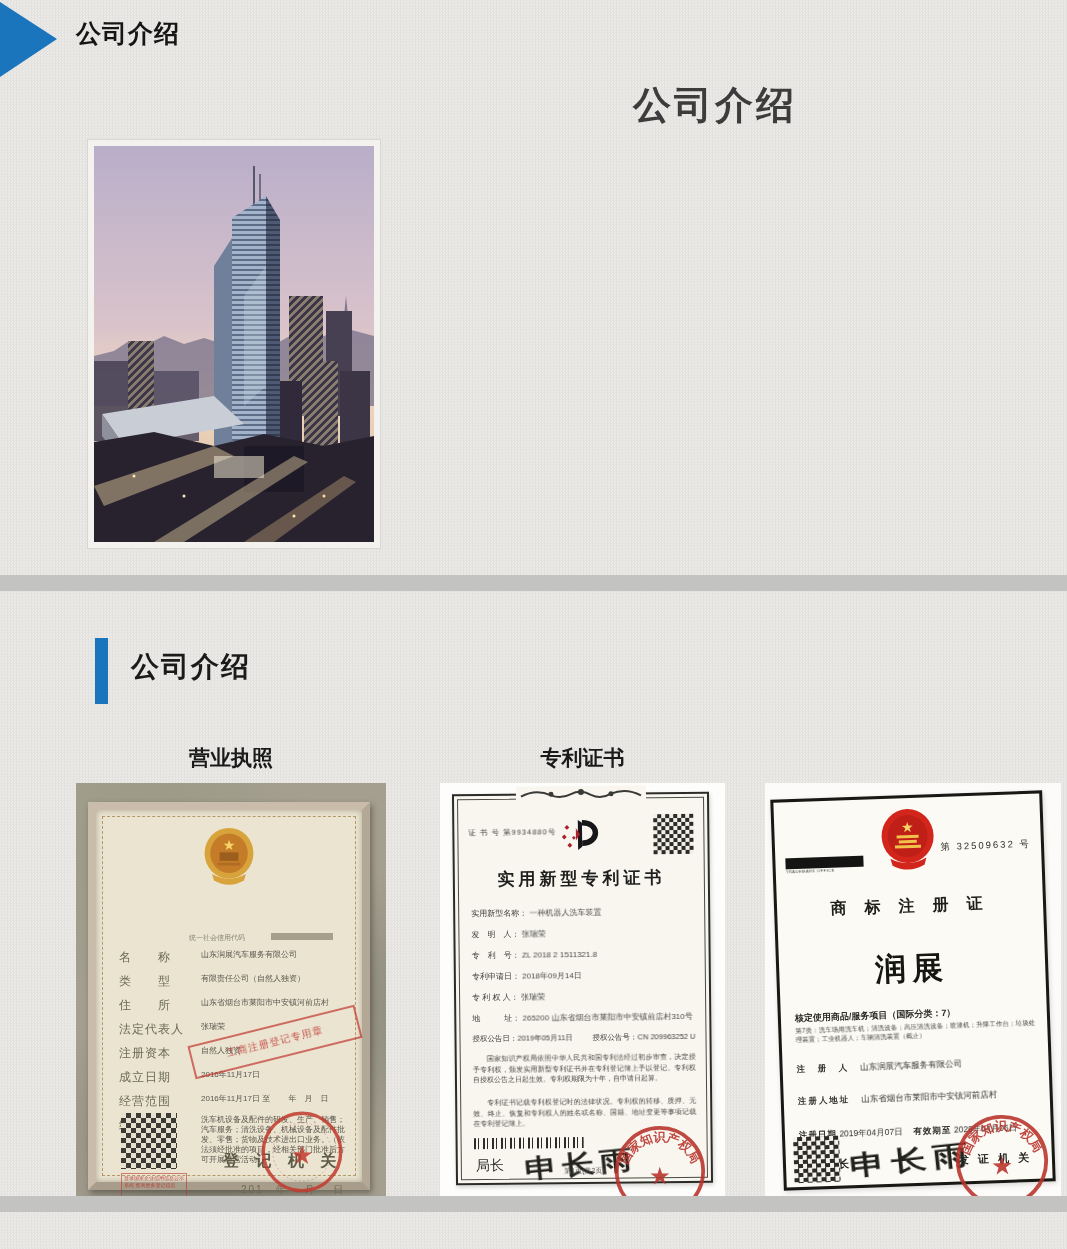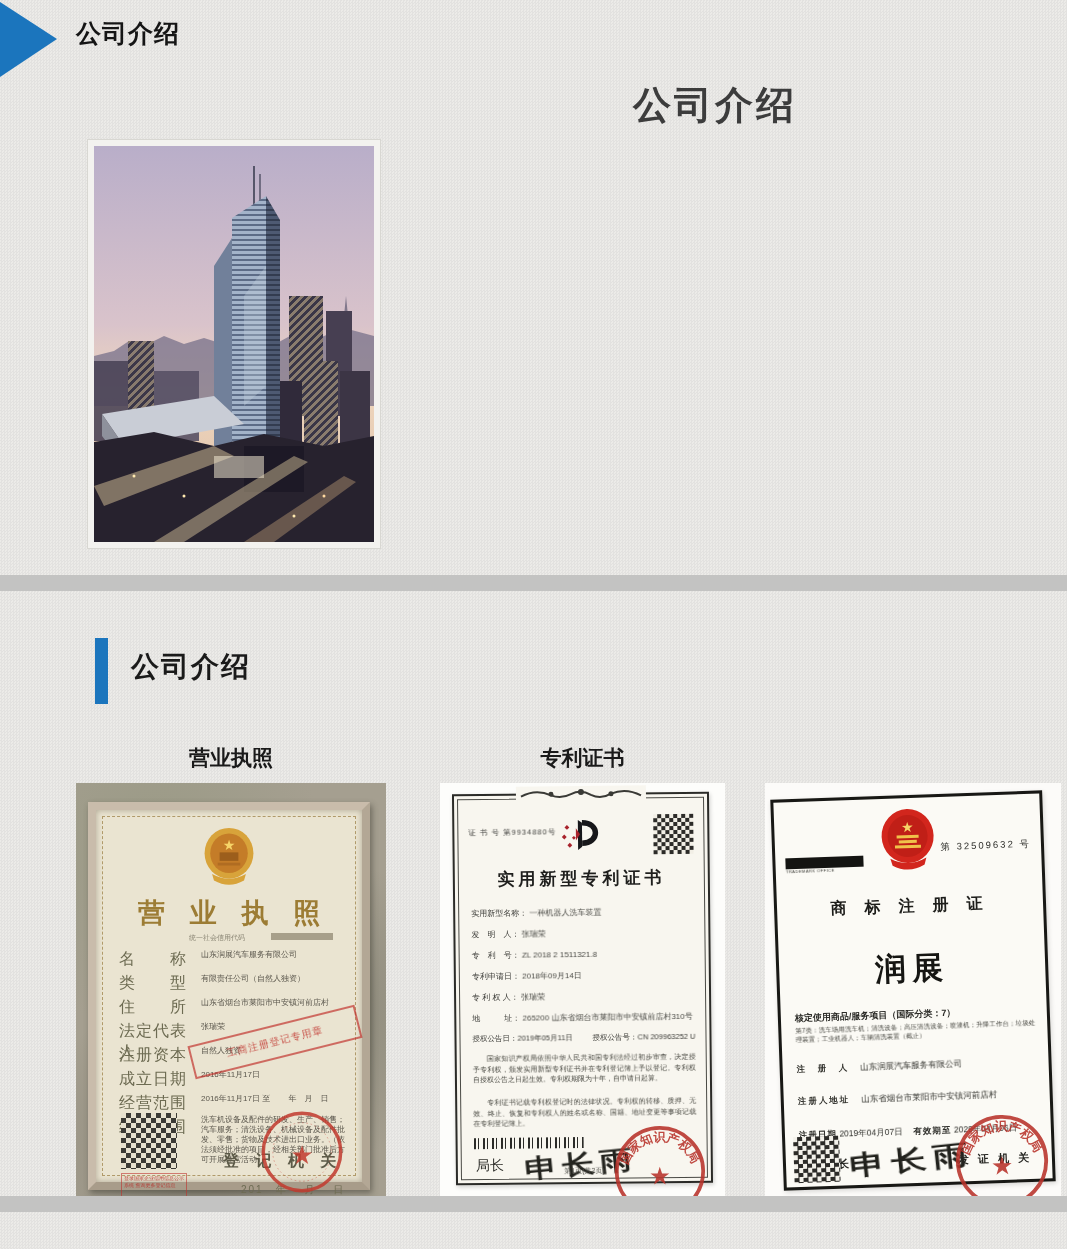--- a/index.html
+++ b/index.html
@@ -42,21 +42,21 @@
   .lic-frame{position:absolute;left:12px;top:19px;width:282px;height:388px;box-sizing:border-box;
     border:8px solid #c9bcab;border-right-color:#b3a795;border-bottom-color:#a89c8a;
     background:#eae4d1;box-shadow:inset 0 0 6px rgba(80,70,50,.4),2px 3px 6px rgba(40,40,30,.45);}
   .lic-paper{position:absolute;inset:6px;border:1px dashed #b09a6a;}
   .lic-emblem{position:absolute;left:50%;top:10px;transform:translateX(-50%);width:58px;height:62px;}
   .lic-title{position:absolute;left:0;top:78px;width:100%;text-align:center;
     font-family:"Liberation Serif",serif;font-size:27px;font-weight:bold;color:#9c7c34;letter-spacing:9px;text-indent:9px;}
   .lic-sub{position:absolute;left:86px;top:116px;font-size:7px;color:#8a8574;filter:blur(.4px);}
   .lic-sub-bar{position:absolute;left:168px;top:116px;width:62px;height:7px;background:#a79f8a;filter:blur(.6px);}
   .lic-row{position:absolute;left:16px;right:10px;}
-  .lic-lab{position:absolute;left:0;width:74px;font-size:16px;color:#6d6b52;letter-spacing:1px;}
+  .lic-lab{position:absolute;left:0;width:74px;font-size:12px;color:#6d6b52;letter-spacing:1px;}
   .lic-val{position:absolute;left:82px;right:0;font-size:8px;color:#5a564c;filter:blur(.5px);}
   .lic-scope{line-height:10px;}
   .lic-qr{position:absolute;left:18px;top:296px;width:56px;height:56px;
     background:repeating-conic-gradient(#3b3a35 0% 25%, #e7e1cf 0% 50%);background-size:10px 10px;filter:blur(.3px);}
   .lic-registrar{position:absolute;left:120px;top:334px;font-size:16px;font-weight:bold;color:#5c5a48;letter-spacing:6px;}
   .lic-date{position:absolute;left:138px;top:366px;font-size:10px;color:#6d6b52;letter-spacing:2px;}
   .lic-seal{position:absolute;right:10px;top:292px;width:86px;height:86px;opacity:.85;}
   .lic-stamp{position:absolute;left:86px;top:208px;width:168px;height:30px;border:2px solid rgba(190,40,35,.65);
     transform:rotate(-14deg);display:flex;align-items:center;justify-content:center;
     font-size:10px;color:rgba(190,40,35,.8);filter:blur(.7px);letter-spacing:1px;}
@@ -205,21 +205,20 @@
     <div class="lic-frame">
       <div class="lic-paper">
         <svg class="lic-emblem" viewBox="0 0 60 66">
           <ellipse cx="30" cy="28" rx="26" ry="27" fill="#d8a33a"></ellipse>
           <ellipse cx="30" cy="28" rx="20" ry="21" fill="#c47c28"></ellipse>
           <text x="30" y="24" font-size="15" text-anchor="middle" fill="#f6d468">★</text>
           <rect x="20" y="27" width="20" height="9" fill="#9c5e1c"></rect>
           <rect x="18" y="38" width="24" height="3" fill="#b06c22"></rect>
           <path d="M12,50 Q30,60 48,50 L46,57 Q30,66 14,57 Z" fill="#d8a33a"></path>
         </svg>
-        <div class="lic-title">营 业 执 照</div>
         <div class="lic-sub">统一社会信用代码</div>
         <div class="lic-sub-bar"></div>
 
         <div class="lic-row" style="top:132px">
           <span class="lic-lab">名　　称</span>
           <span class="lic-val">山东润展汽车服务有限公司</span>
         </div>
         <div class="lic-row" style="top:156px">
           <span class="lic-lab">类　　型</span>
           <span class="lic-val">有限责任公司（自然人独资）</span>

